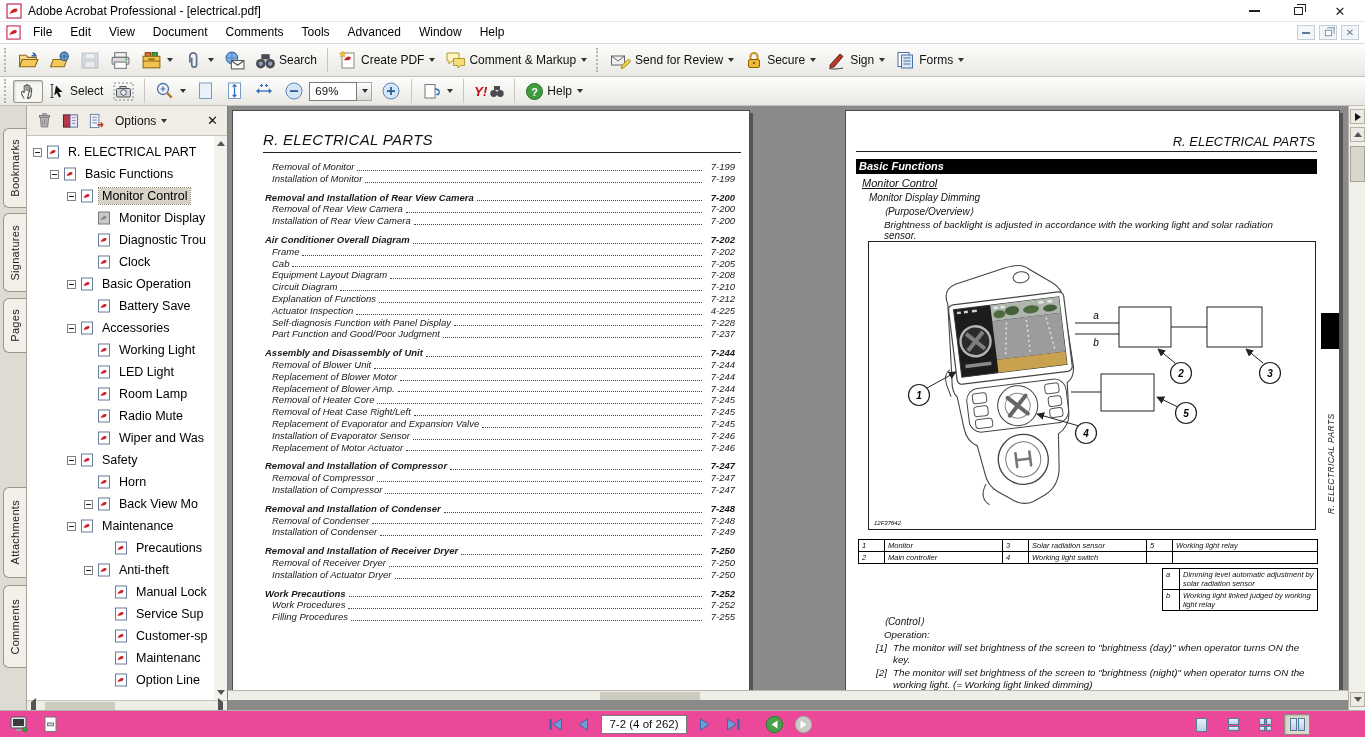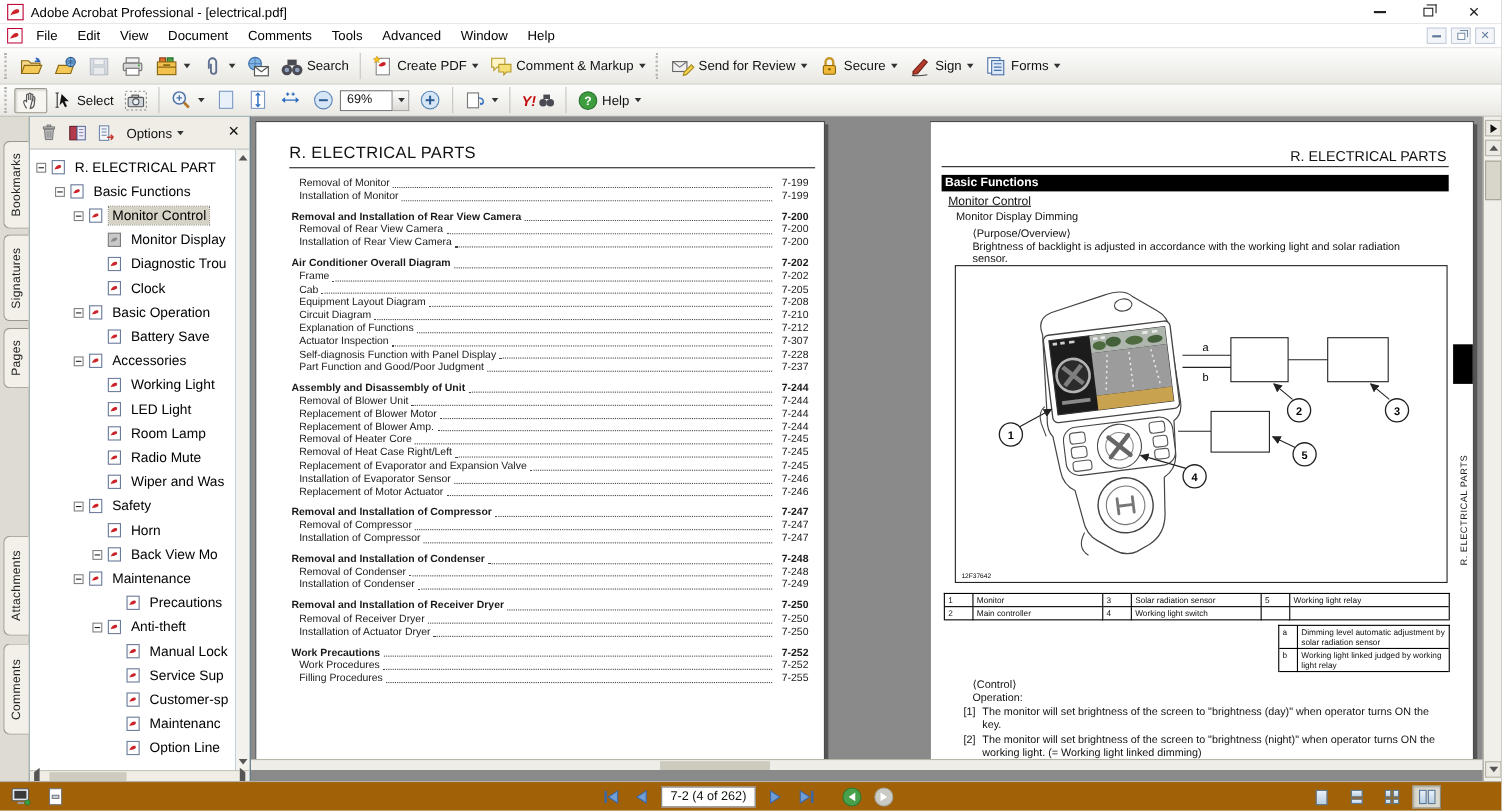--- a/index.html
+++ b/index.html
@@ -75,35 +75,35 @@
   .tri-u2 { width:0;height:0;border-left:4px solid transparent;border-right:4px solid transparent;border-bottom:5px solid #555; }
   .tri-d2 { width:0;height:0;border-left:4px solid transparent;border-right:4px solid transparent;border-top:5px solid #555; }
   .bm-hscroll { position:absolute; left:0; right:0; bottom:0; height:10px; background:#efede6; border-top:1px solid #c6c4b8; }
   .bm-hscroll .thumb { position:absolute; left:18px; top:1px; width:70px; height:8px; background:#cdcabe; }
   .tri-l2 { width:0;height:0;border-top:4px solid transparent;border-bottom:4px solid transparent;border-right:5px solid #555; }
   .tri-r2 { width:0;height:0;border-top:4px solid transparent;border-bottom:4px solid transparent;border-left:5px solid #555; }
   .hs-left { position:absolute; left:4px; top:1px; } .hs-right { position:absolute; right:4px; top:1px; }
 
   
   .docarea { position:absolute; left:228px; top:0; width:1120px; height:594px; background:#8a8a8a; overflow:hidden; }
-  .page { position:absolute; top:4px; height:588px; background:#fff; border:1px solid #4c4c4c; box-shadow:3px 3px 0 rgba(20,20,20,.45); overflow:hidden; }
+  .page { position:absolute; top:4px; height:588px; background:#fff; border:1px solid #4c4c4c; box-shadow:3px 3px 0 rgba(20,20,20,.45); overflow:hidden;font-style:italic; }
   .page-left { left:4px; width:518px; }
   .page-right { left:617px; width:495px; }
   .doc-hscroll { position:absolute; left:0; bottom:0; width:1120px; height:10px; background:#efede8; border-top:1px solid #b8b6ac; }
   .doc-hscroll .thumb { position:absolute; left:372px; top:1px; width:100px; height:8px; background:#cdcabe; }
 
   
   .vscroll { position:absolute; left:1348px; top:0; width:17px; height:604px; background:#f1efe9; border-left:1px solid #b0aea4; }
   .vs-btn { position:absolute; left:1px; width:15px; height:15px; background:#eceae3; border:1px solid #b5b3a8; display:flex; align-items:center; justify-content:center; }
   .vs-split { top:3px; } .vs-up { top:21px; } .vs-down { bottom:3px; }
   .vs-thumb { position:absolute; left:1px; top:40px; width:15px; height:36px; background:#d8d5cb; border:1px solid #a7a499; }
   .tri-r3 { width:0;height:0;border-top:4px solid transparent;border-bottom:4px solid transparent;border-left:6px solid #111; }
 
   
-  .statusbar { position:absolute; left:0; top:710px; width:1365px; height:27px; background:#a16207; border-top:1px solid #b3b1a7; }
+  .statusbar { position:absolute; left:0; top:710px; width:1365px; height:27px; background:#ec4899; border-top:1px solid #b3b1a7; }
   .sb-icons { position:absolute; left:10px; top:5px; display:flex; gap:14px; }
   .sb-nav { position:absolute; left:545px; top:3px; display:flex; align-items:center; gap:8px; }
   .navbtn { display:flex; align-items:center; justify-content:center; width:20px; height:20px; }
   .page-field { width:86px; height:19px; background:#fff; border:1px solid #7a7a7a; font-size:11.5px; text-align:center; line-height:17px; }
   .sb-history { position:absolute; left:765px; top:4px; display:flex; gap:10px; }
   .sb-views { position:absolute; right:55px; top:3px; display:flex; gap:6px; }
   .vb { width:26px; height:21px; display:flex; align-items:center; justify-content:center; gap:1px; border:1px solid transparent; }
   .vb.pressed { border:1px solid #8d8b80; background:#dcd9cf; box-shadow:inset 1px 1px 2px rgba(0,0,0,.15); }
   .pg-shape { background:linear-gradient(#e9f1fa,#b9cfe4); border:1px solid #5a7a9a; }
 
@@ -868,21 +868,21 @@
 
             <div class="toc-row">
               <span class="lbl">Explanation of Functions</span>
               <span class="dots"></span>
               <span class="pg">7-212</span>
             </div>
 
             <div class="toc-row">
               <span class="lbl">Actuator Inspection</span>
               <span class="dots"></span>
-              <span class="pg">7-307</span>
+              <span class="pg">4-225</span>
             </div>
 
             <div class="toc-row">
               <span class="lbl">Self-diagnosis Function with Panel Display</span>
               <span class="dots"></span>
               <span class="pg">7-228</span>
             </div>
 
             <div class="toc-row">
               <span class="lbl">Part Function and Good/Poor Judgment</span>

